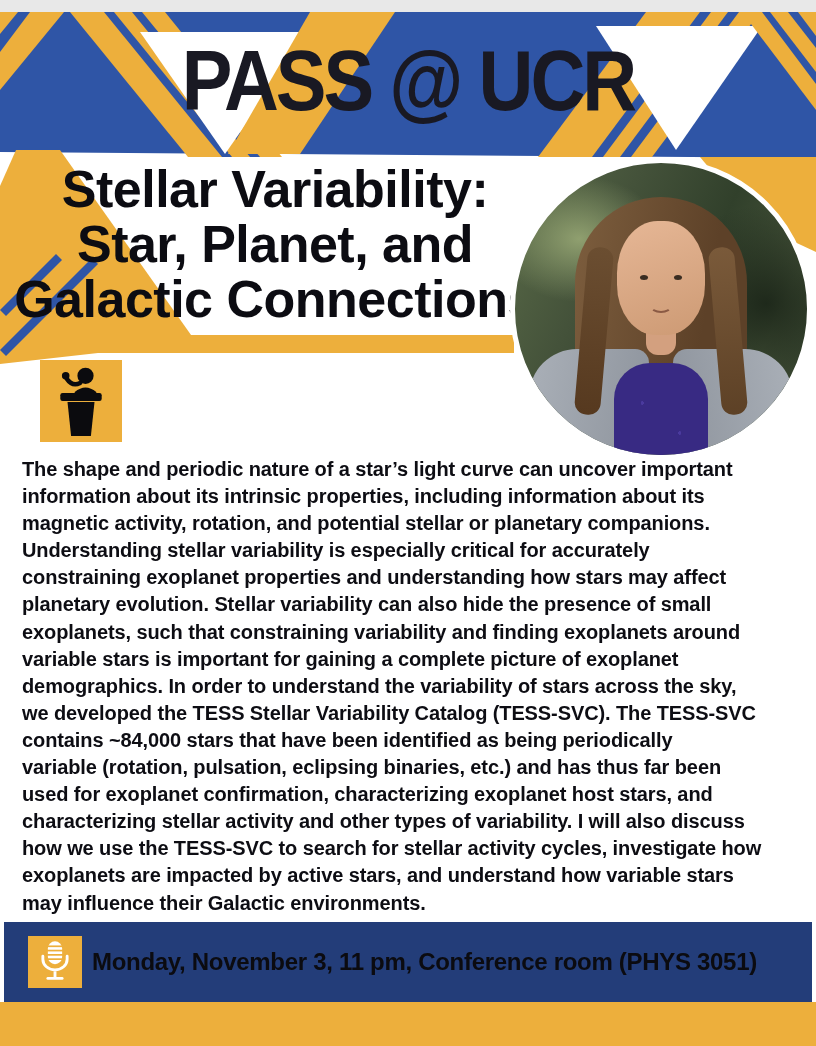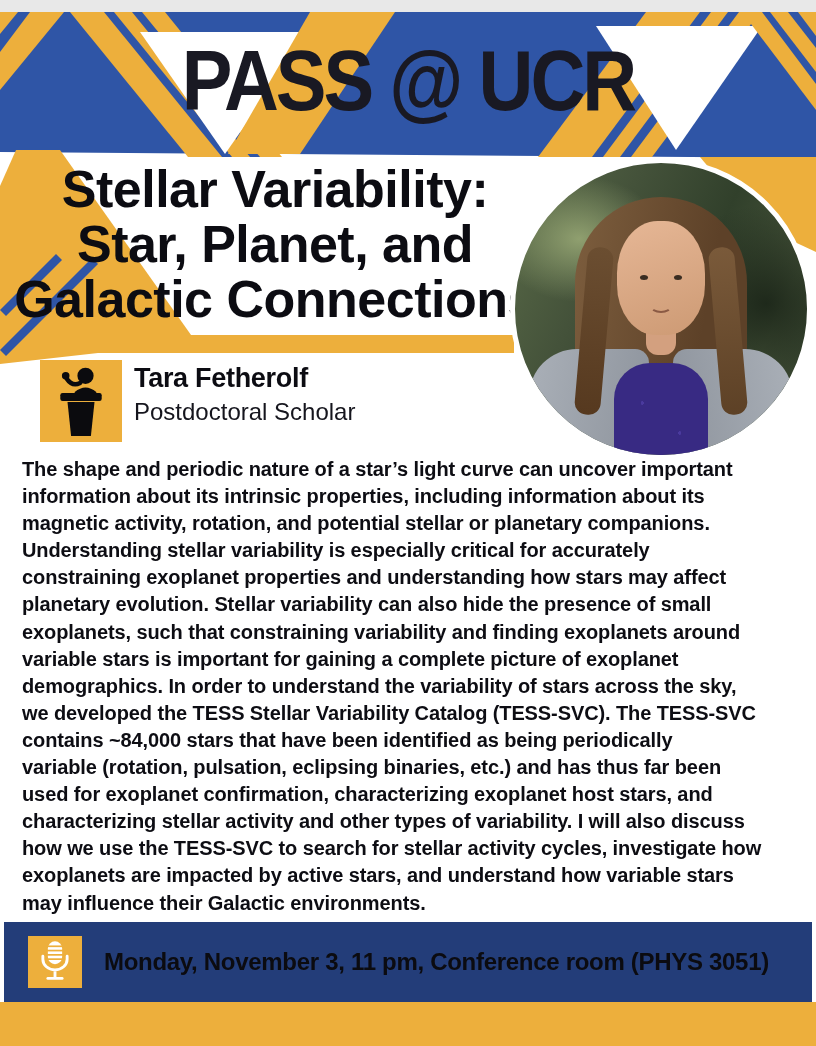--- a/index.html
+++ b/index.html
@@ -68,21 +68,21 @@
     background:linear-gradient(160deg,#e6b796,#cd9a74); border-radius:46% 46% 44% 44%;}
   .p-strand-l{left:66px; top:84px; width:26px; height:168px; background:linear-gradient(#6b4e31,#56391f); border-radius:12px; transform:rotate(5deg);}
   .p-strand-r{right:66px; top:84px; width:26px; height:168px; background:linear-gradient(#7a5a3a,#5d4126); border-radius:12px; transform:rotate(-5deg);}
   .p-eye{top:112px; width:8px; height:5px; background:#3a2d22; border-radius:50%;}
   .p-eye.l{left:calc(50% - 21px);} .p-eye.r{left:calc(50% + 13px);}
   .p-smile{left:50%; top:136px; width:18px; height:10px; transform:translateX(-50%);
     border:2px solid transparent; border-bottom-color:#8a5a44; border-radius:50%;}
 
   
   .footer-band{left:4px; top:910px; width:808px; height:80px; background:#233D79;
-    display:flex; align-items:center; gap:22px; padding-left:24px; box-sizing:border-box;}
+    display:flex; align-items:center; gap:10px; padding-left:24px; box-sizing:border-box;}
   .mic-box{width:54px; height:52px; background:#EDAF3C; display:flex; align-items:center; justify-content:center; flex:0 0 auto;}
   .event-text{font-size:24px; font-weight:800; letter-spacing:-0.3px; color:#0b0b10; white-space:nowrap;}
   .footer-yellow{left:0; top:990px; width:816px; height:56px; background:#EDAF3C;}
 </style>
 </head>
 <body>
 
 <div class="flyer">
 
   <div class="shape header-band"></div>
@@ -134,24 +134,20 @@
       <g fill="#0b0b0e">
         <circle cx="37" cy="12" r="9"></circle>
         <path d="M31 20 C 25 23 20 21 16 15" stroke="#0b0b0e" stroke-width="5" fill="none" stroke-linecap="round"></path>
         <circle cx="15" cy="12" r="4.2"></circle>
         <path d="M25 30 q12 -10 24 0 l0 3 -24 0 z"></path>
         <rect x="9" y="31" width="46" height="9" rx="2.5"></rect>
         <path d="M17 41 h30 l-4 38 h-22 z"></path>
       </g>
     </svg>
   </div>
-  <div class="abs speaker-text">
-    <div class="speaker-name">Tara Fetherolf</div>
-    <div class="speaker-role">Postdoctoral Scholar</div>
-  </div>
 
   <div class="abs abstract">The shape and periodic nature of a star’s light curve can uncover important
 information about its intrinsic properties, including information about its
 magnetic activity, rotation, and potential stellar or planetary companions.
 Understanding stellar variability is especially critical for accurately
 constraining exoplanet properties and understanding how stars may affect
 planetary evolution. Stellar variability can also hide the presence of small
 exoplanets, such that constraining variability and finding exoplanets around
 variable stars is important for gaining a complete picture of exoplanet
 demographics. In order to understand the variability of stars across the sky,

